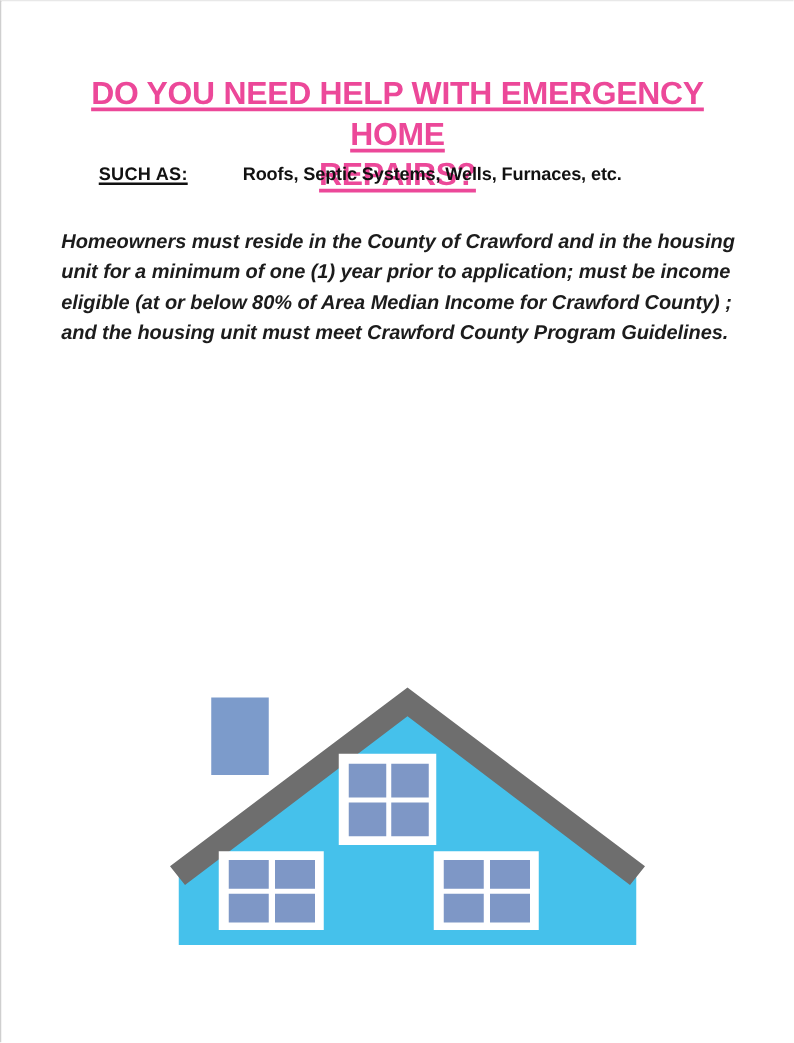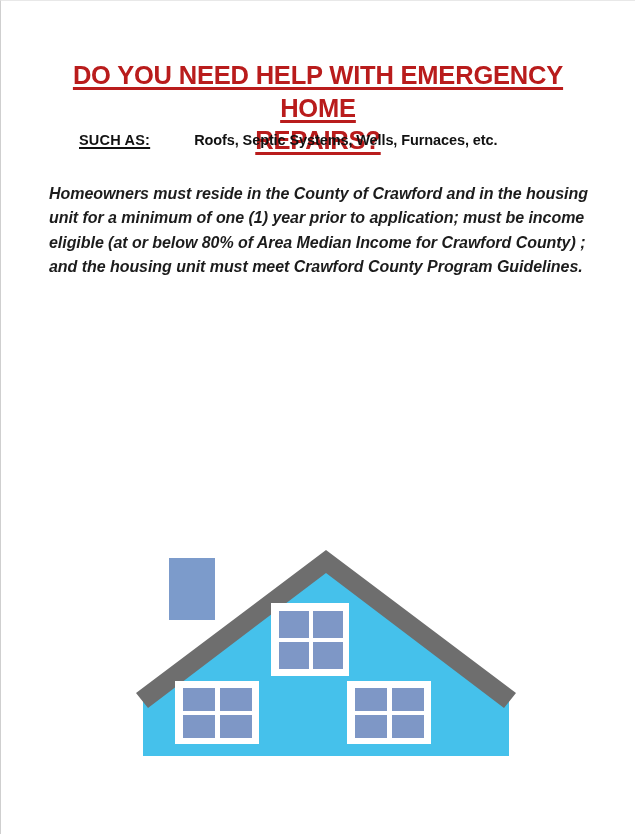--- a/index.html
+++ b/index.html
@@ -29,21 +29,21 @@
   .headline {
     position: absolute;
     left: 32px;
     top: 58px;
     width: 570px;
     text-align: center;
     font-size: 25.5px;
     font-weight: bold;
     line-height: 1.28;
     letter-spacing: -0.2px;
-    color: #b91c1c;
+    color: #ec4899;
   }
   .headline .ul {
     text-decoration: underline;
     text-decoration-thickness: 2.5px;
     text-underline-offset: 3px;
   }
   .headline .line2 { display: block; }
 
   
   .suchas-row {

